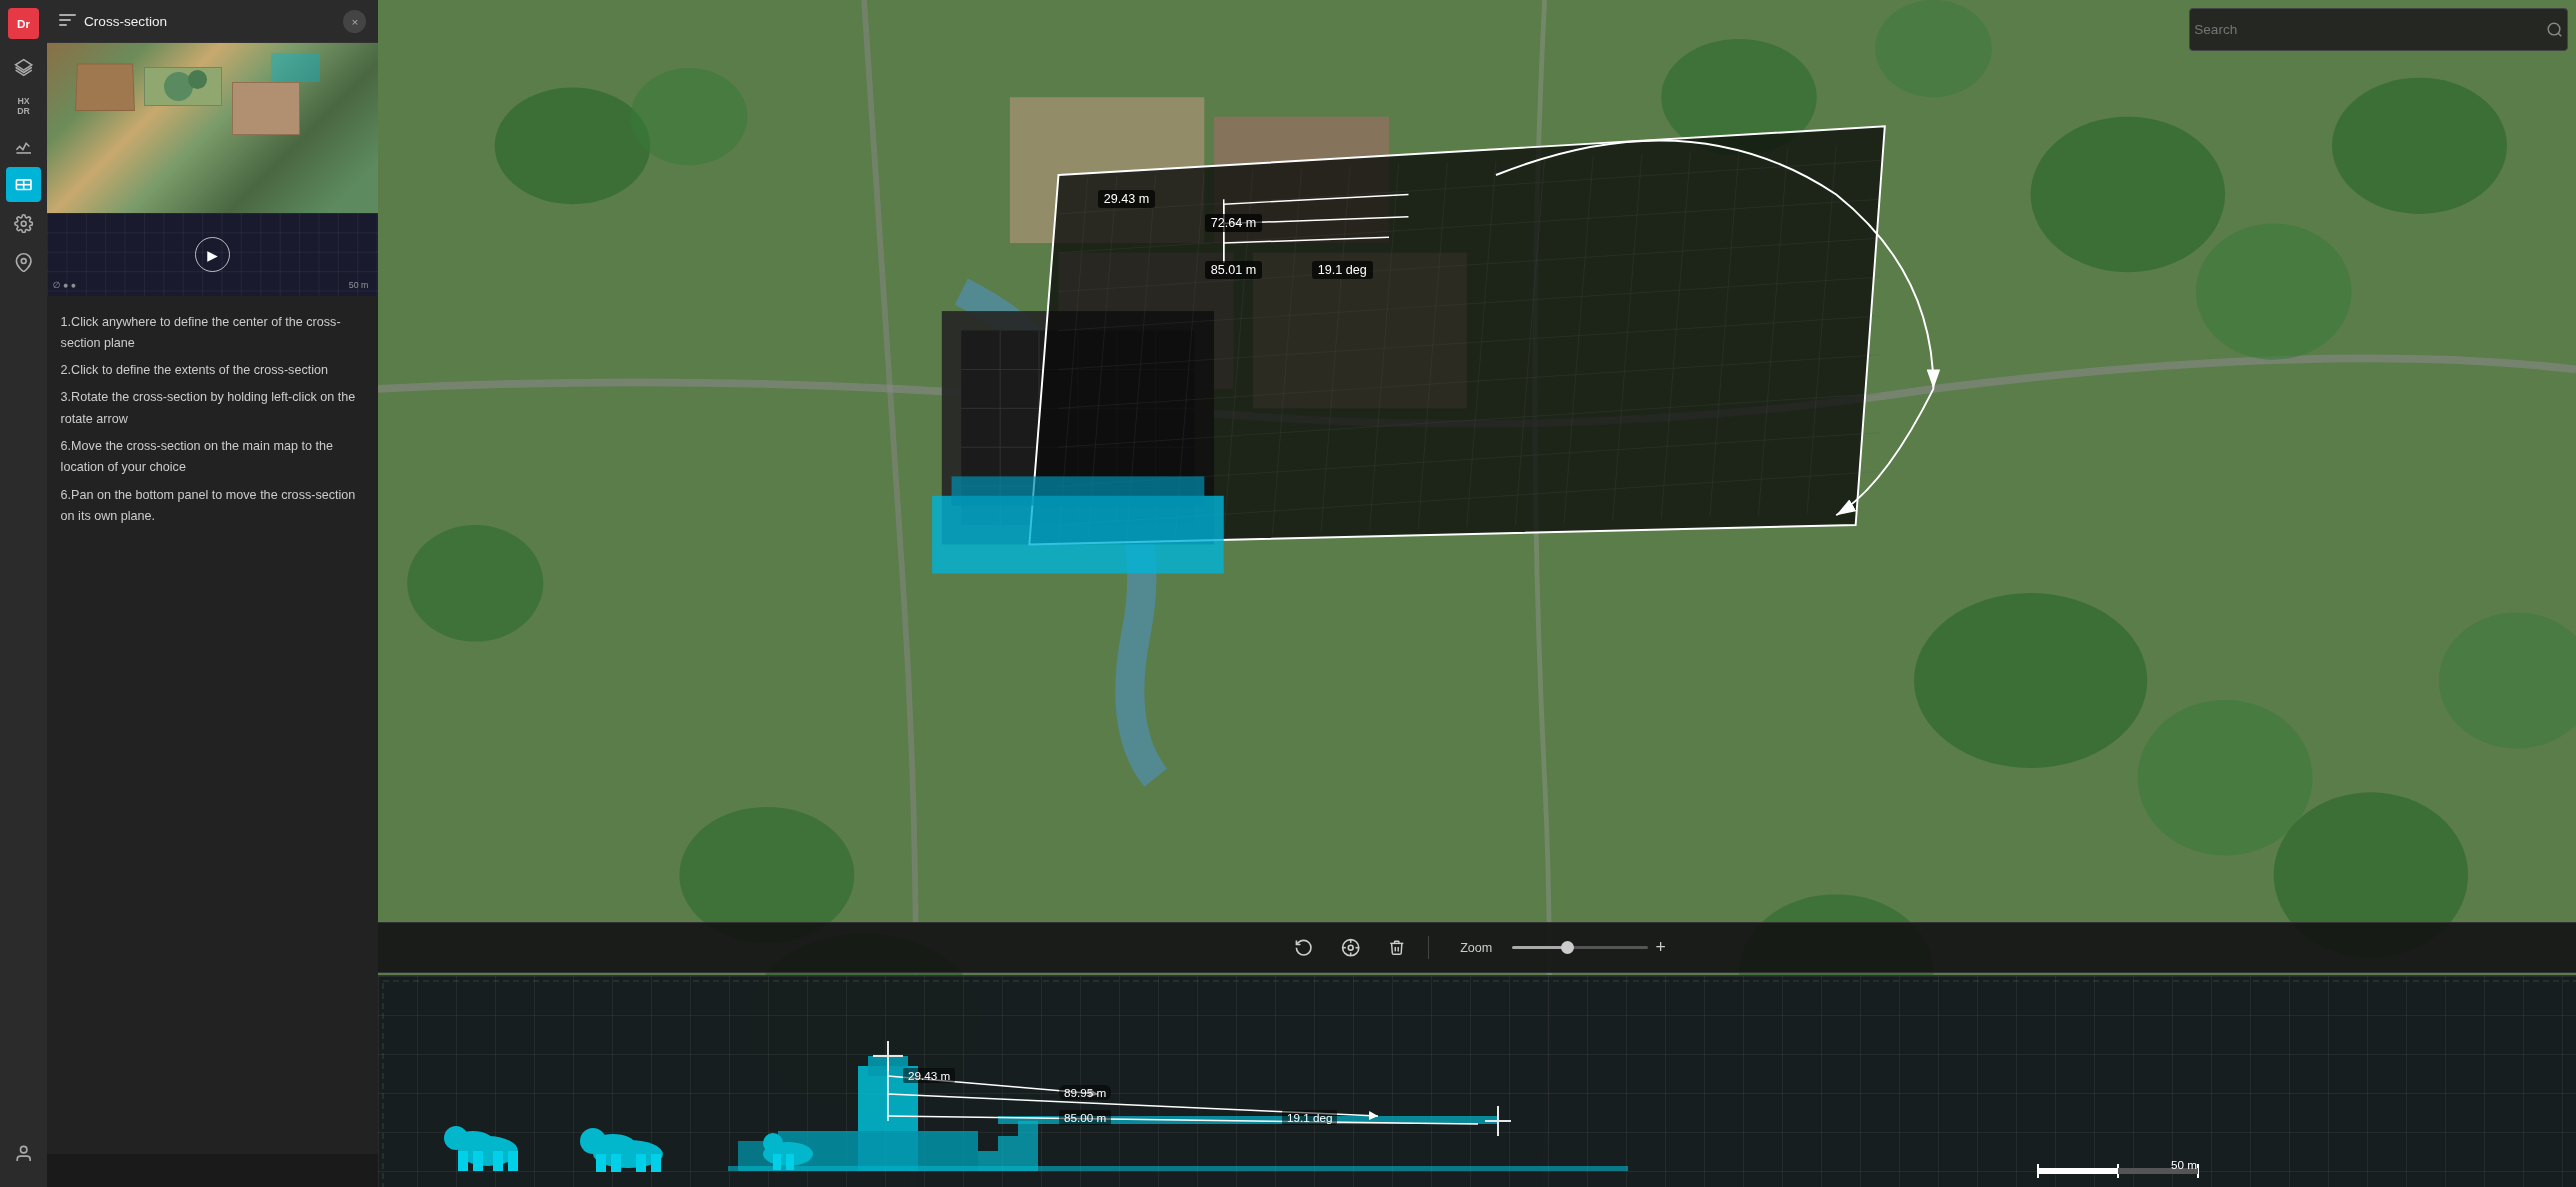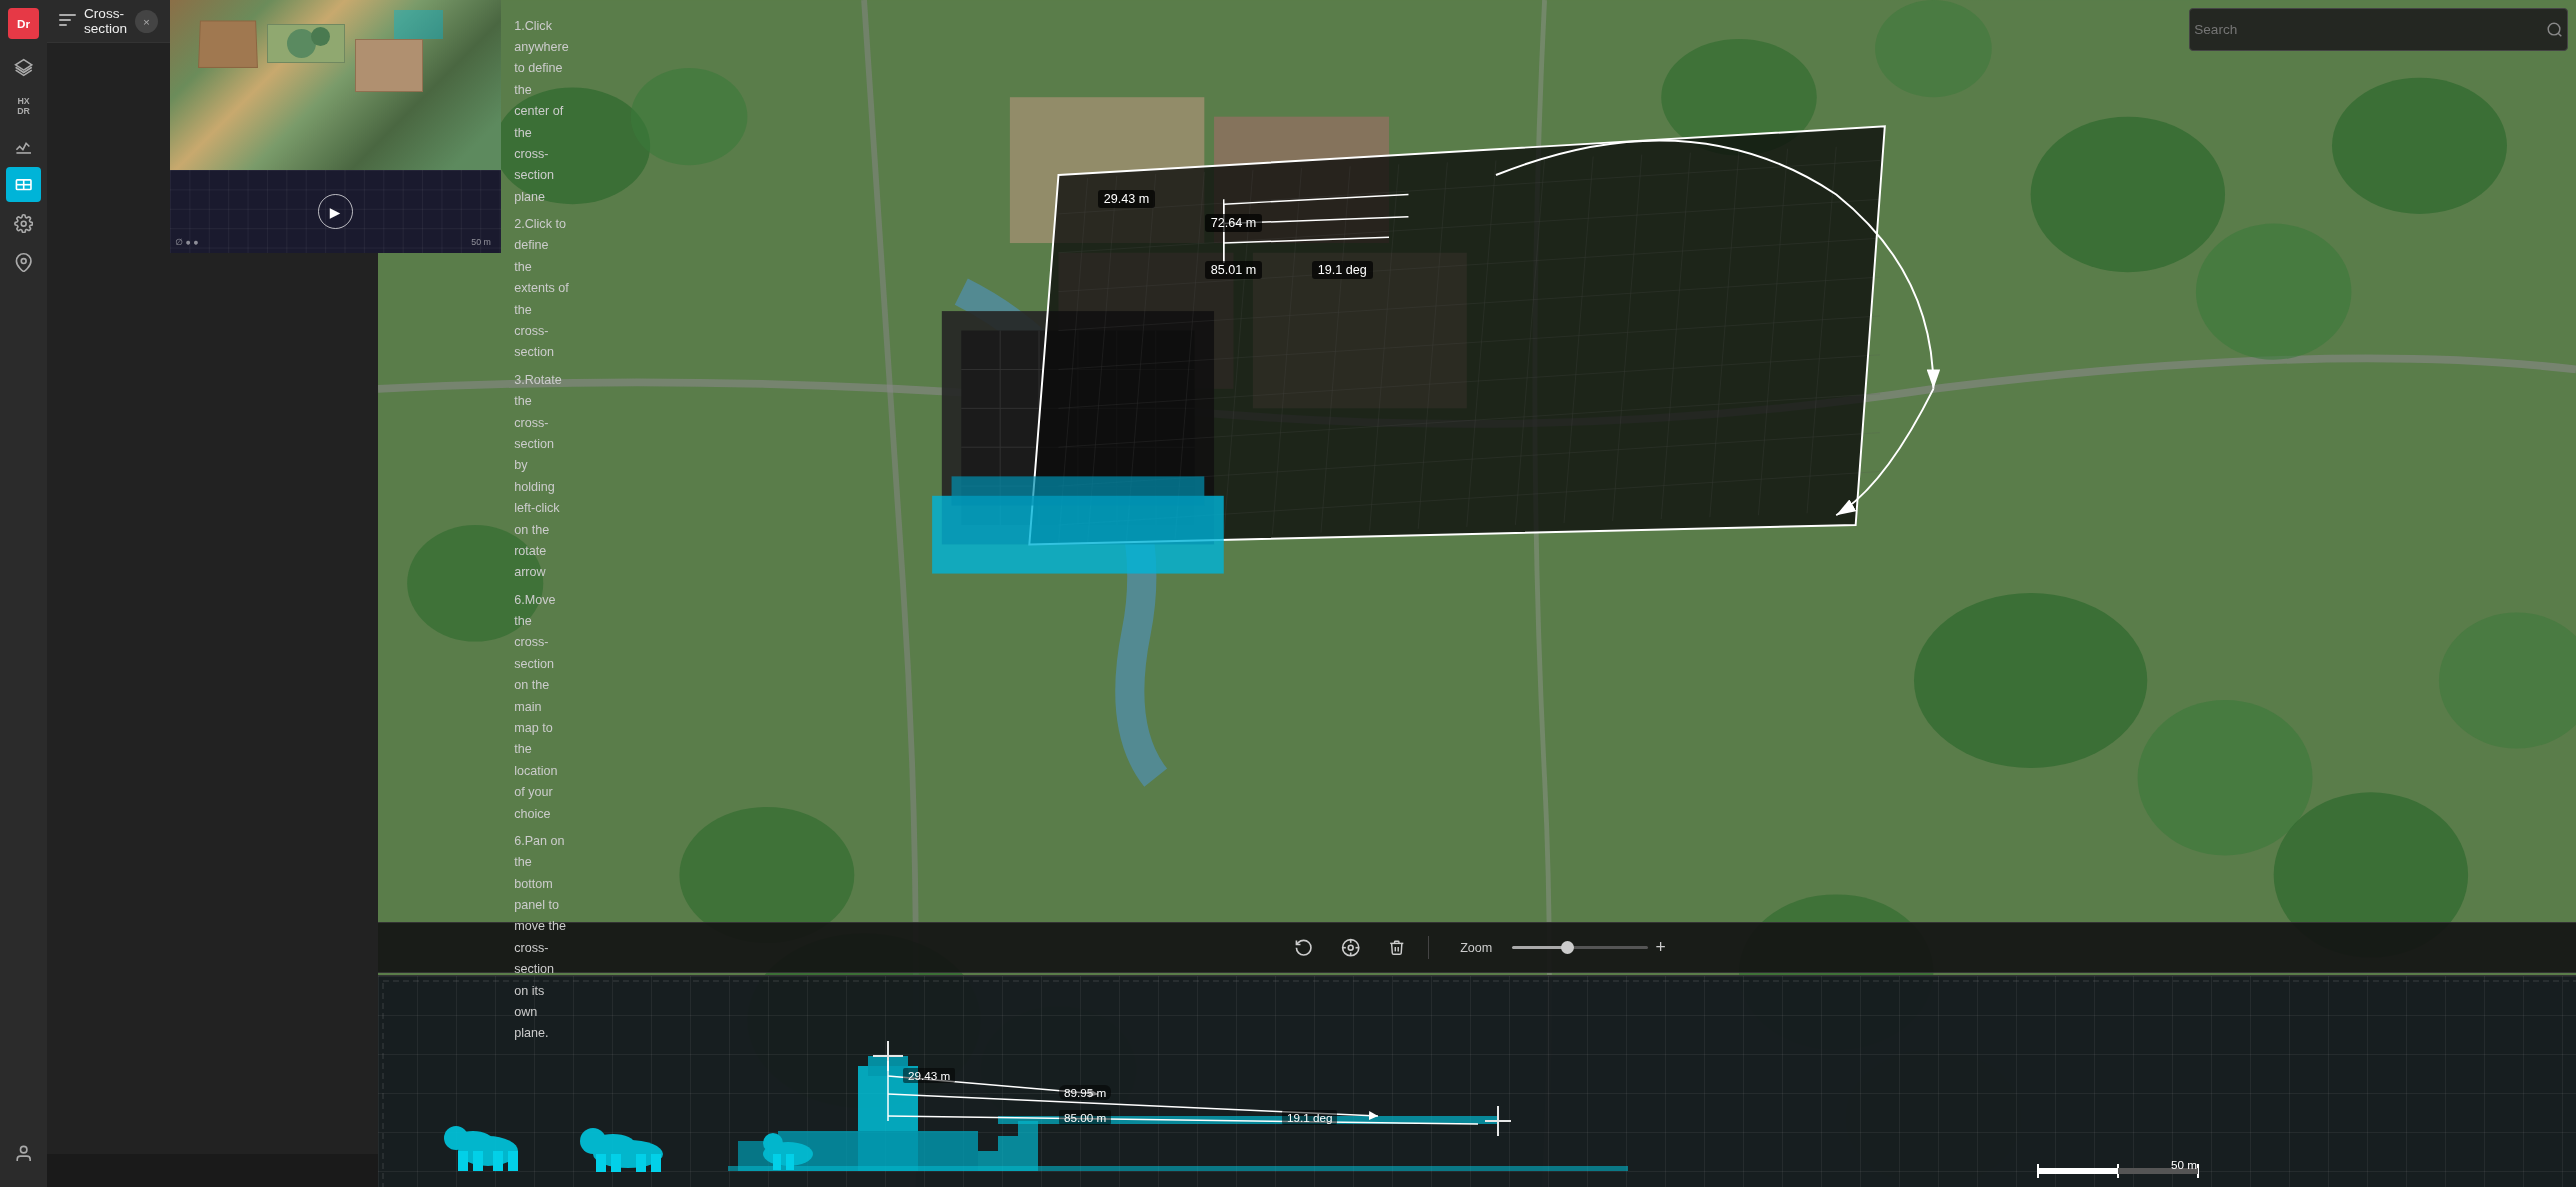--- a/index.html
+++ b/index.html
@@ -62,21 +62,21 @@
       gap: 3.9px;
       margin-bottom: 7.8px;
     }
 
     
     .side-panel {
       width: 331px;
       height: 1154px;
       background: #222;
       display: flex;
-      flex-direction: row;
+      flex-direction: column;
       flex-shrink: 0;
       z-index: 9;
     }
     .panel-header {
       display: flex;
       align-items: center;
       padding: 7.8px 11.7px;
       background: #2b2b2b;
       border-bottom: 1px solid #333;
       height: 43px;

